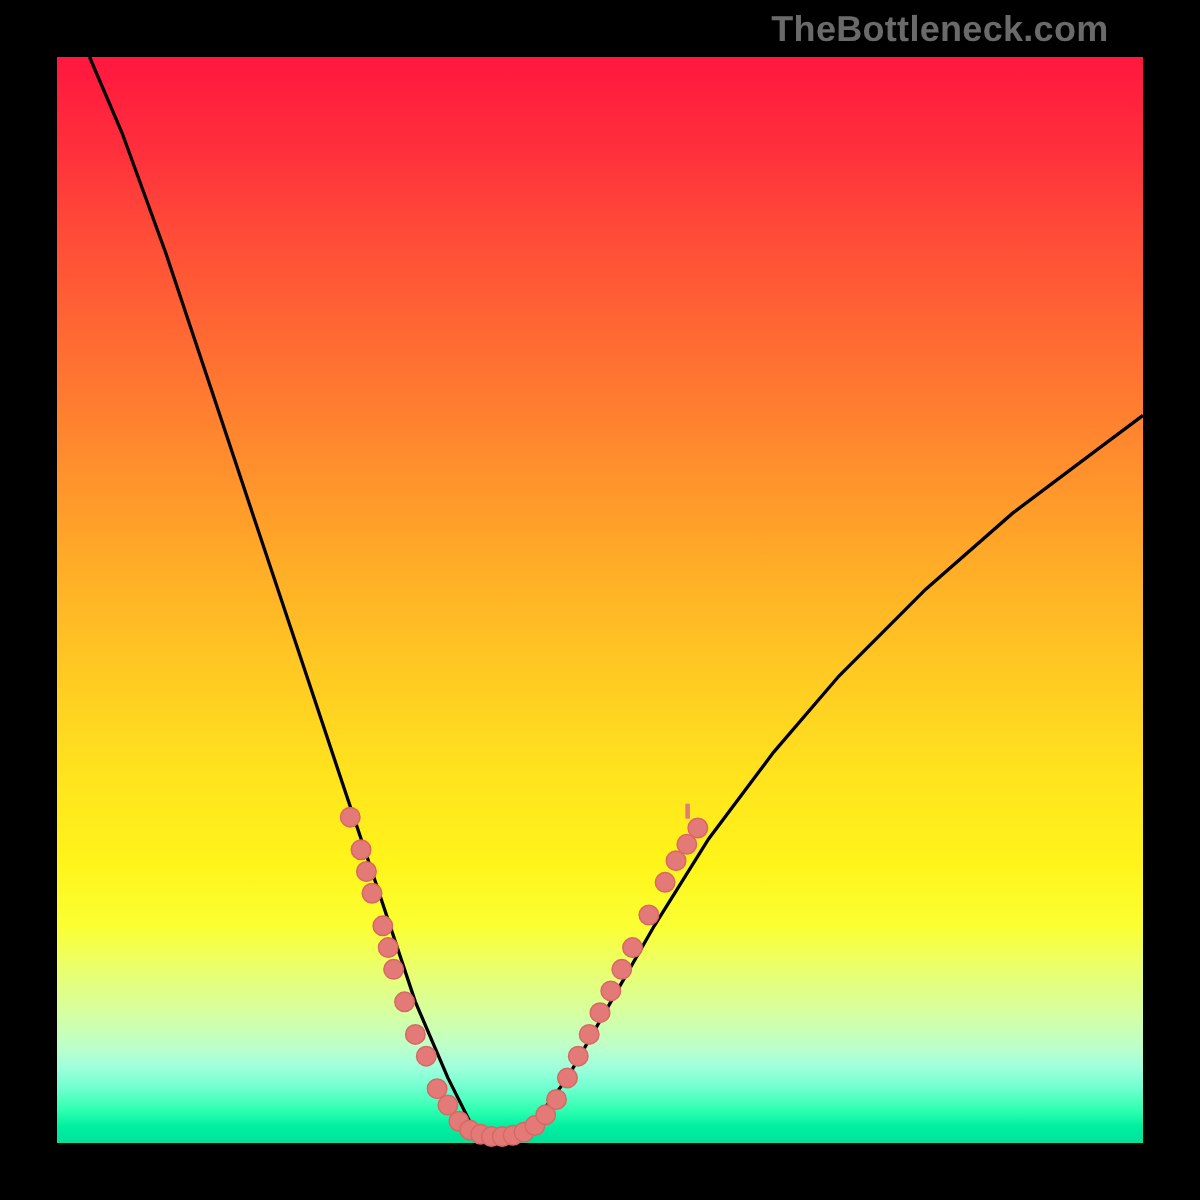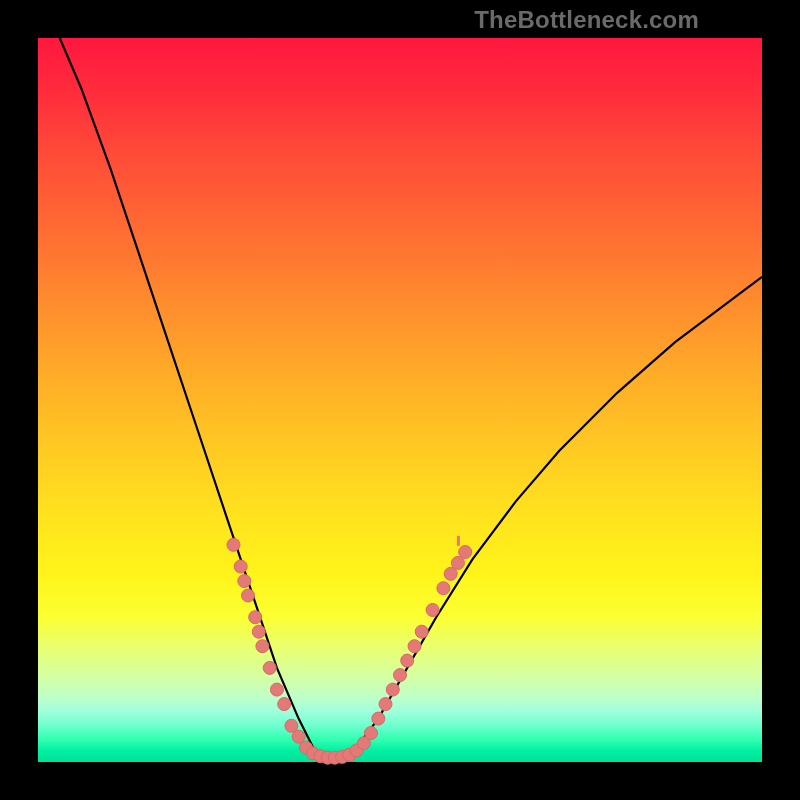--- a/index.html
+++ b/index.html
@@ -9,20 +9,21 @@
     height: 800px;
     overflow: hidden;
     background: #000;
     font-family: Arial, Helvetica, sans-serif;
   }
   .frame {
     position: absolute;
     left: 0; top: 0;
     width: 709px; height: 800px;
     background: #000;
+    padding-left: 40px;
   }
   .plot-area {
     position: absolute;
     left: 38px;
     top: 38px;
     width: 724px;
     height: 724px;
     
     background: linear-gradient(to bottom,
       #ff173f 0%,

